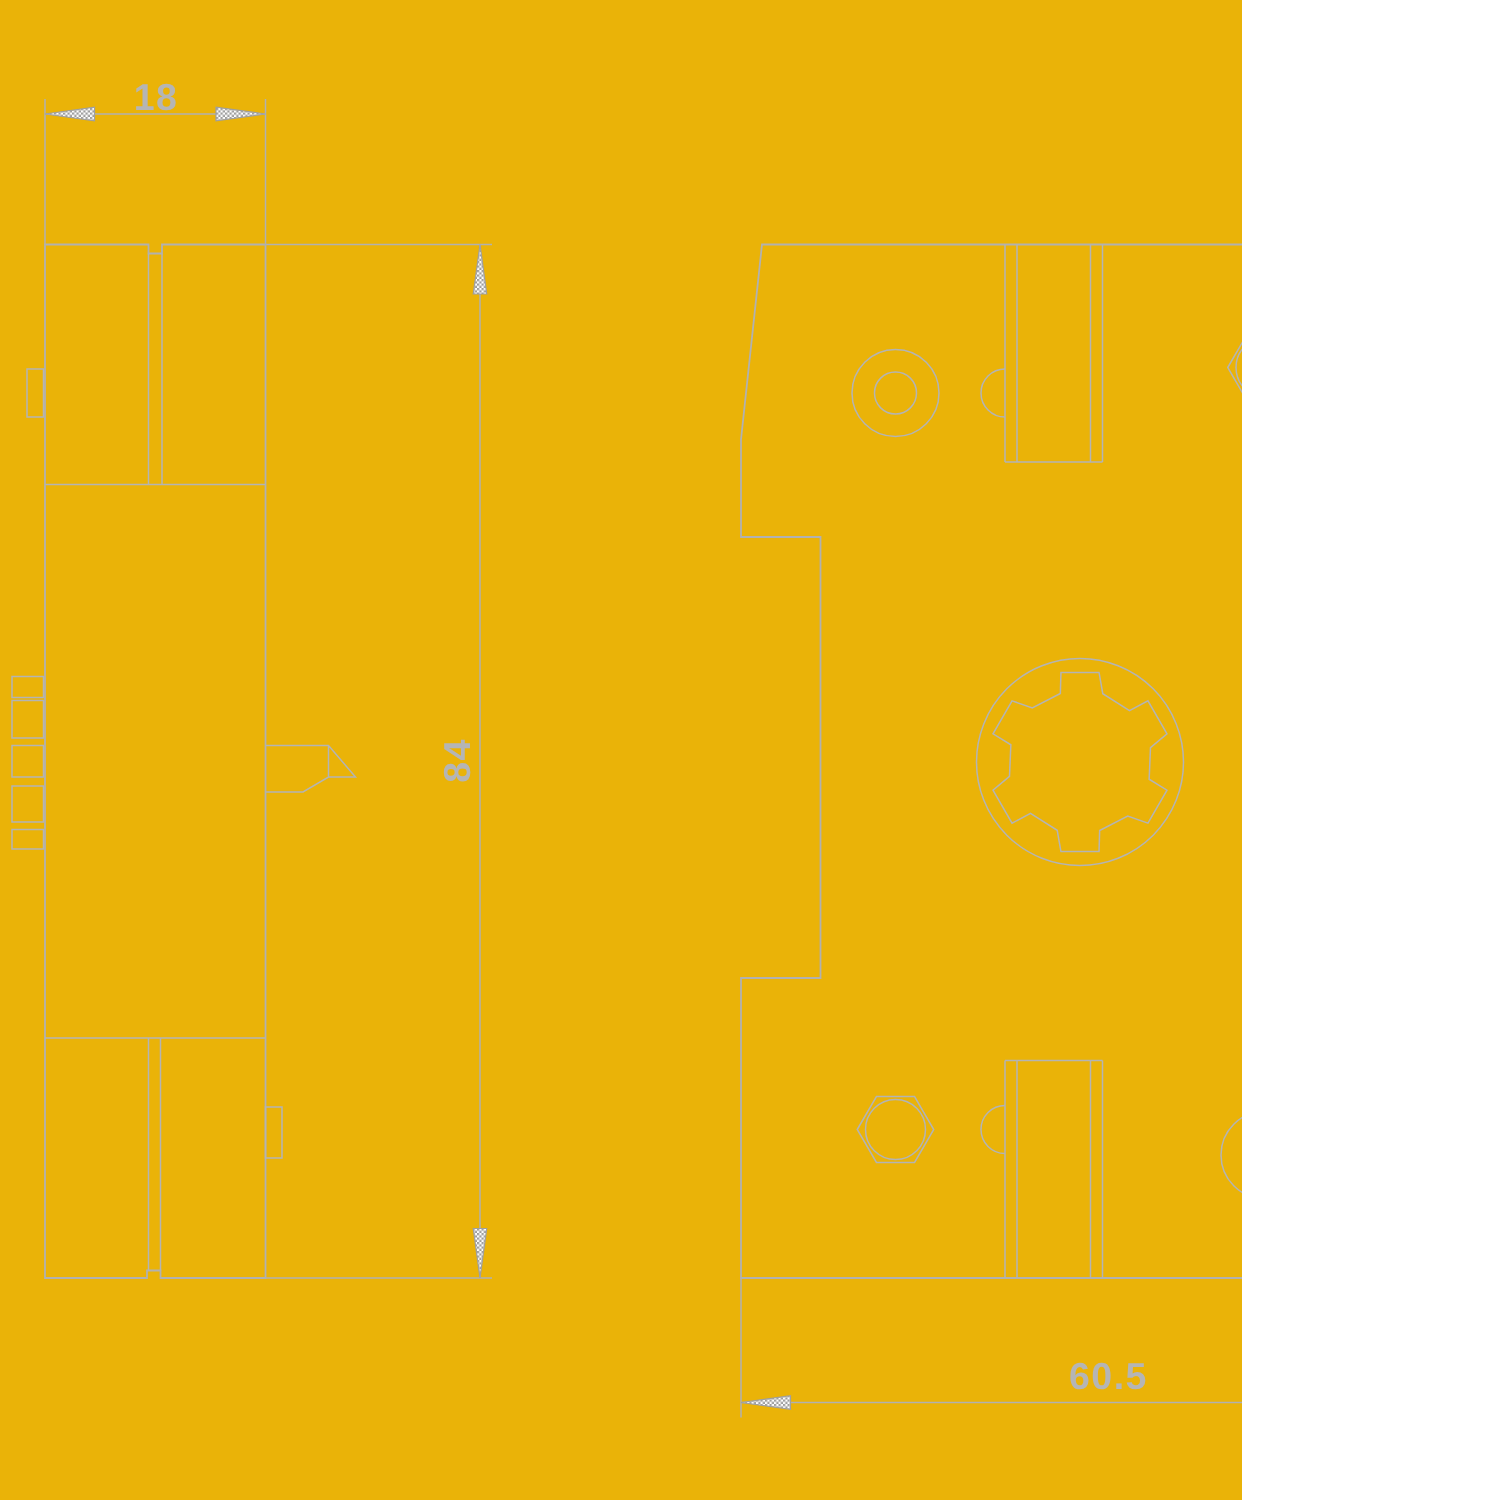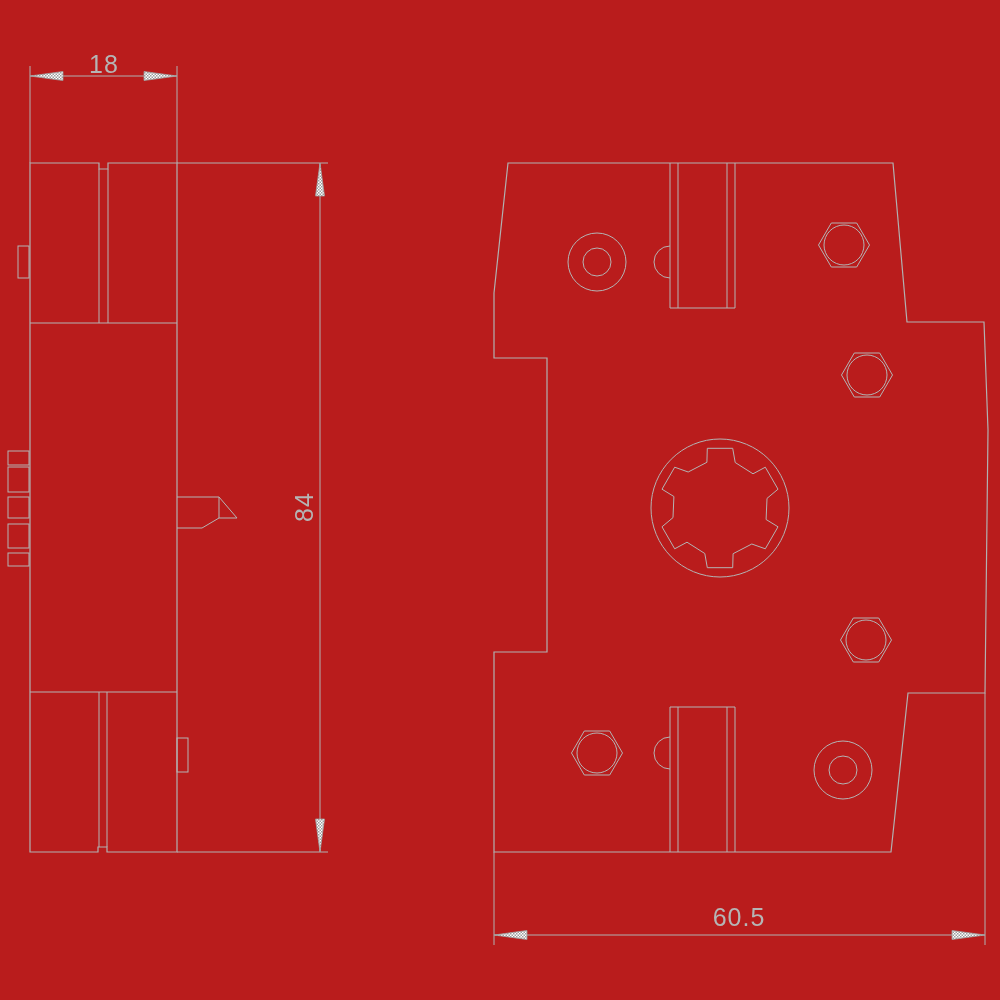--- a/index.html
+++ b/index.html
@@ -1,16 +1,16 @@
 <!DOCTYPE html>
 <html><head>
 <meta charset="utf-8">
 <style>
   html,body{margin:0;padding:0;background:#ffffff;}
-  .stage{position:relative;width:1000px;height:1000px;background:#b91c1c;overflow:hidden;}
+  .stage{position:relative;width:828px;height:1000px;background:#eab308;overflow:hidden;font-weight:bold;}
   svg{display:block;}
   .ln{fill:none;stroke:#b1b1b1;stroke-width:1.2;stroke-linejoin:miter;stroke-linecap:butt;}
   .ln-thin{fill:none;stroke:#b4b4b4;stroke-width:1;}
   .dim-line{fill:none;stroke:#b1b1b1;stroke-width:1;}
   .arrow{fill:url(#stip);stroke:#a0a0a0;stroke-width:0.8;}
   .dim-text{font-family:"Liberation Sans", sans-serif;font-size:25px;fill:#b5b5b5;letter-spacing:1px;}
 </style>
 </head>
 <body>
 

